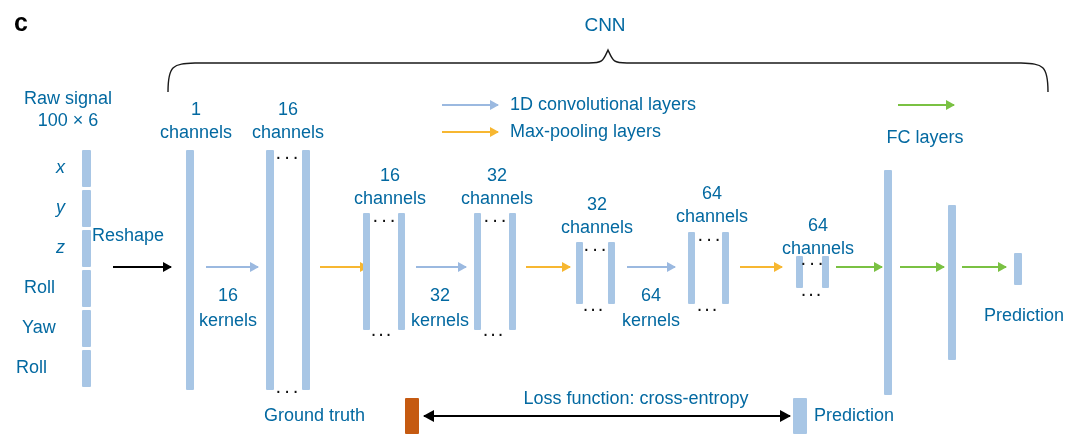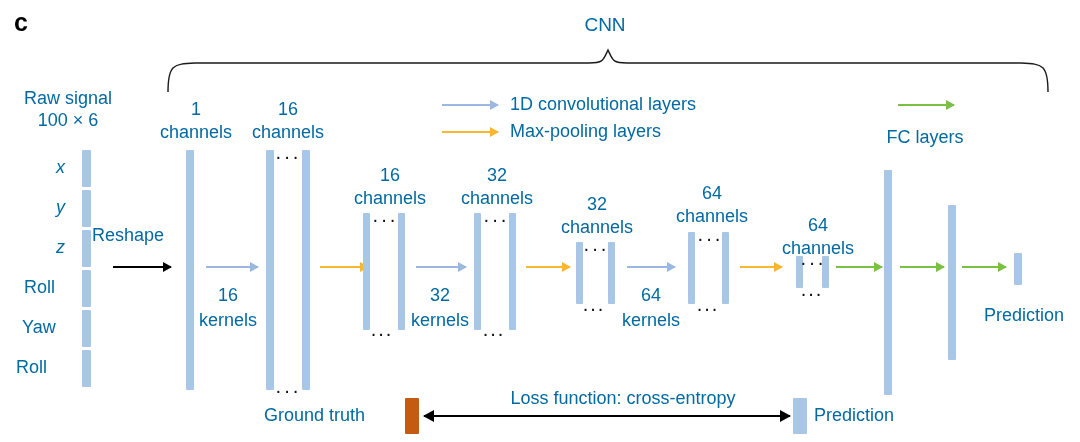--- a/index.html
+++ b/index.html
@@ -274,18 +274,18 @@
   <div class="lbl ctr" style="left:1024px; top:305px;">Prediction</div>
 
   <div class="lbl" style="left:264px; top:405px;">Ground truth</div>
   <div class="bar gt" style="left:405px; top:398px; width:14px; height:36px;"></div>
 
   <div class="dblarrow" style="left:424px; top:415px; width:366px;">
     <span class="shaft"></span>
     <span class="head-l"></span>
     <span class="head-r"></span>
   </div>
-  <div class="lbl ctr" style="left:623px; top:388px;">Loss function: cross-entropy</div>
+  <div class="lbl ctr" style="left:636px; top:388px;">Loss function: cross-entropy</div>
 
   <div class="bar" style="left:793px; top:398px; width:14px; height:36px;"></div>
   <div class="lbl" style="left:814px; top:405px;">Prediction</div>
 
 </div>
 
 </body></html>

